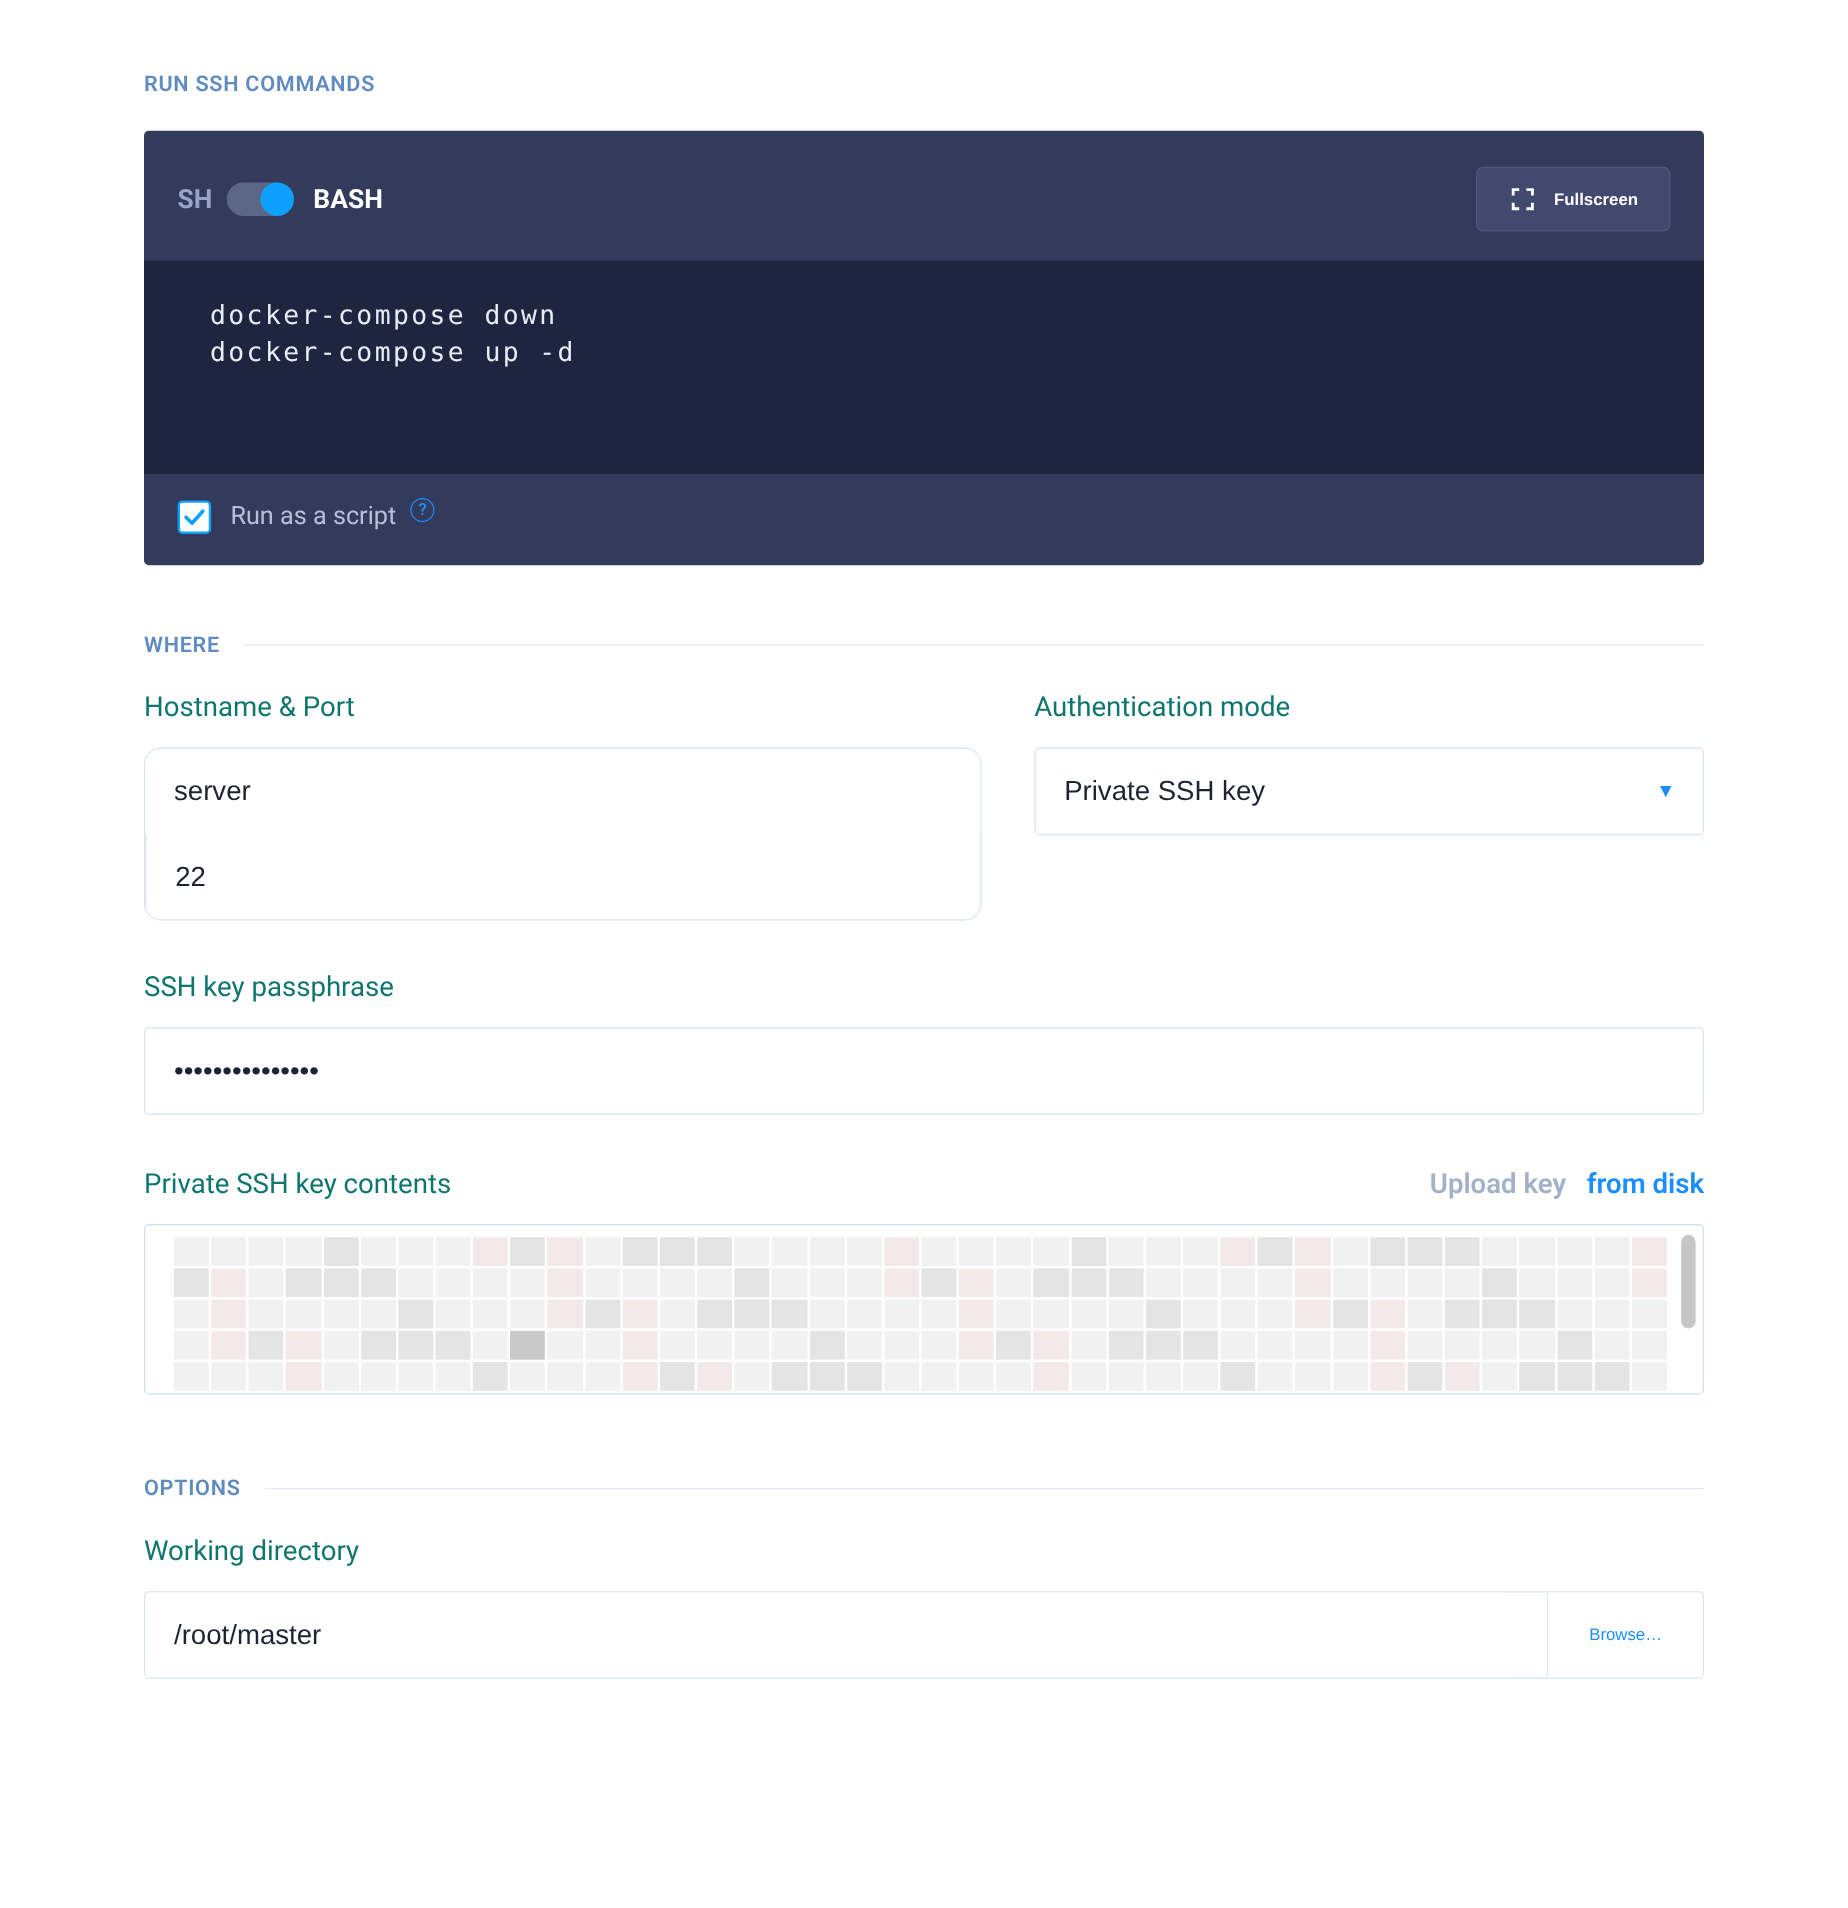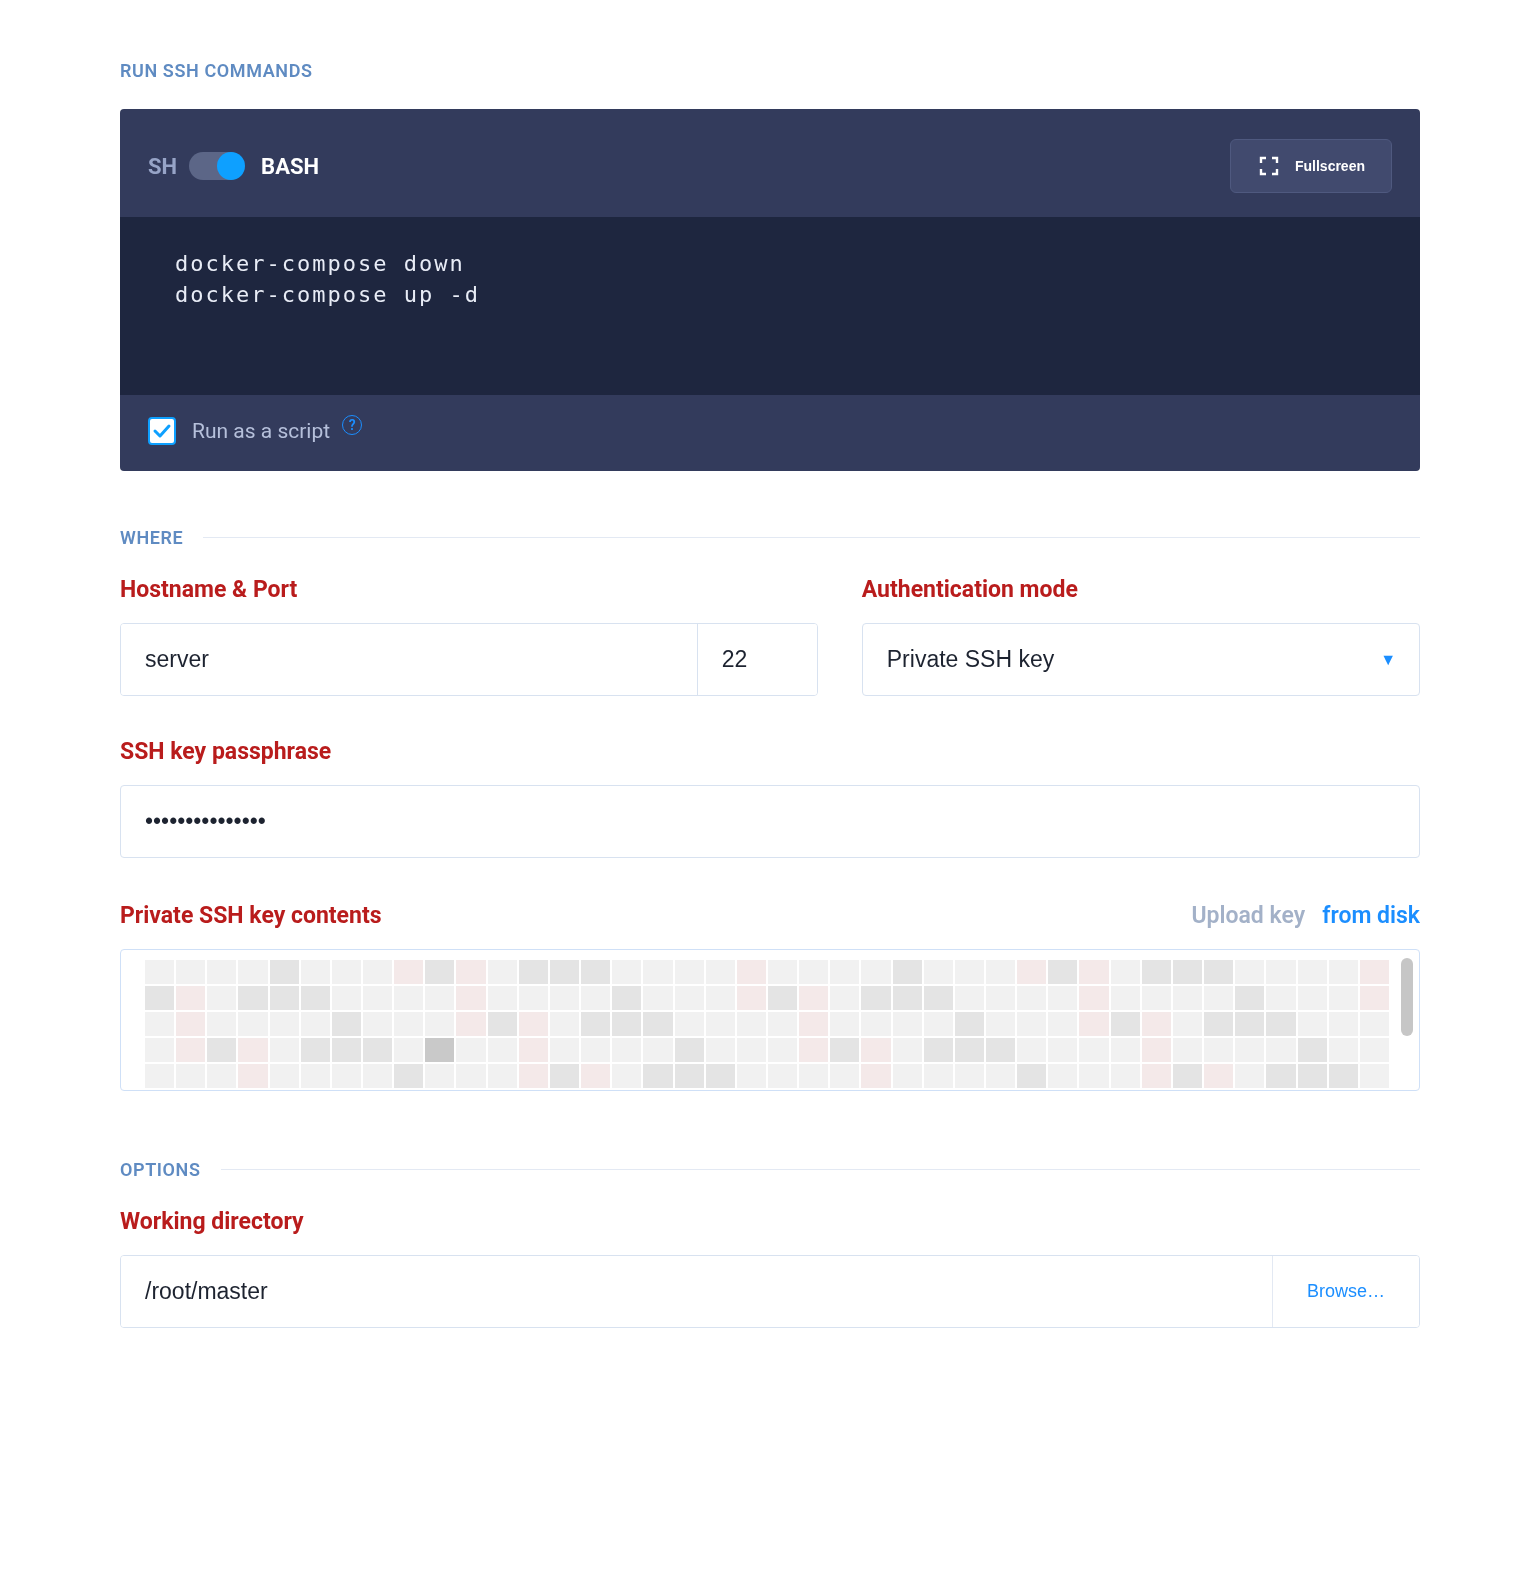--- a/index.html
+++ b/index.html
@@ -146,22 +146,22 @@
   
   .where-row {
     display: flex;
     gap: 44px;
     margin-bottom: 42px;
   }
   .where-col { flex: 1; display: flex; flex-direction: column; }
   .where-col.hostport { flex: 1.25; }
   .field-label {
     font-size: 23px;
-    font-weight: 700;
-    color: #b91c1c;
+    font-weight: 400;
+    color: #0f766e;
     margin-bottom: 20px;
   }
   .field-label-row {
     display: flex; justify-content: space-between; align-items: baseline;
     margin-bottom: 20px;
   }
   .upload-hint {
     font-size: 23px;
     font-weight: 600;
     color: #a3b1c8;
@@ -175,22 +175,23 @@
     border: 1px solid #d8e2f0;
     border-radius: 4px;
     padding: 22px 24px;
     background: #fff;
     outline: none;
   }
   .input::placeholder { color: #6c7895; }
   .hostport-wrap {
     display: flex;
     border: 1px solid #d8e2f0;
-    border-radius: 4px;
+    border-radius: 14px;
     overflow: hidden;
+    flex-direction: column;
   }
   .hostport-wrap .host {
     border: none; border-radius: 0; flex: 1;
   }
   .hostport-wrap .port {
     border: none; border-radius: 0;
     width: 120px;
     border-left: 1px solid #d8e2f0;
     text-align: left;
   }
@@ -240,21 +241,21 @@
     display: flex;
     border: 1px solid #d8e2f0;
     border-radius: 4px;
     overflow: hidden;
   }
   .wd-wrap .input { border: none; border-radius: 0; flex: 1; }
   .browse-btn {
     border: none;
     background: #fff;
     color: #1b8eff;
-    font-size: 18px;
+    font-size: 14px;
     font-weight: 500;
     border-left: 1px solid #e3e9f3;
     padding: 0 34px;
     cursor: pointer;
     margin-left: 32px;
   }
 </style>
 </head>
 <body>
 

